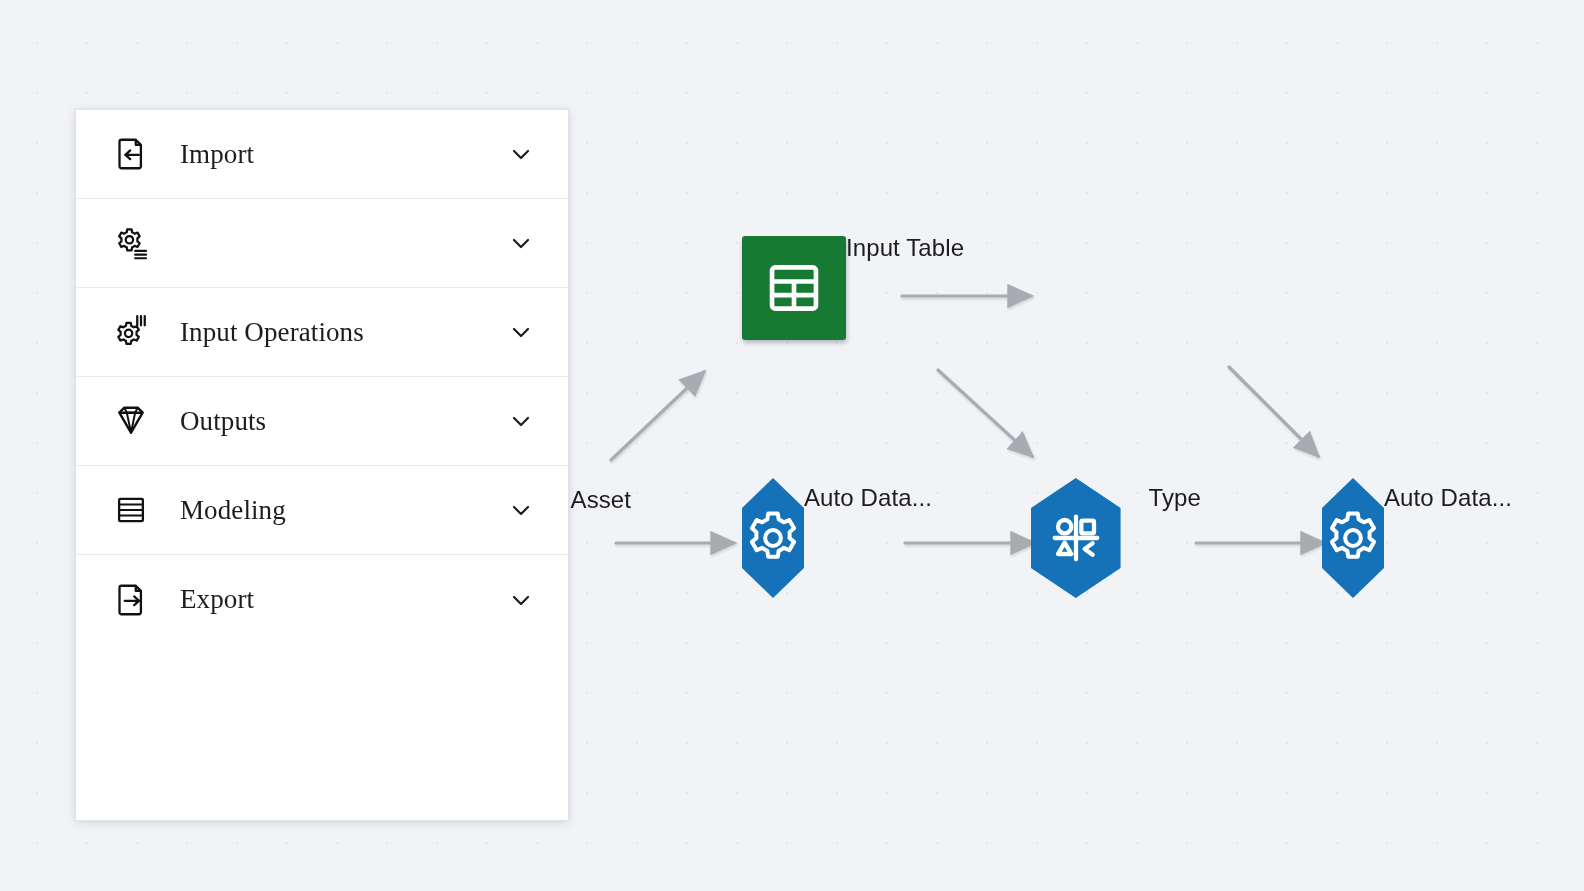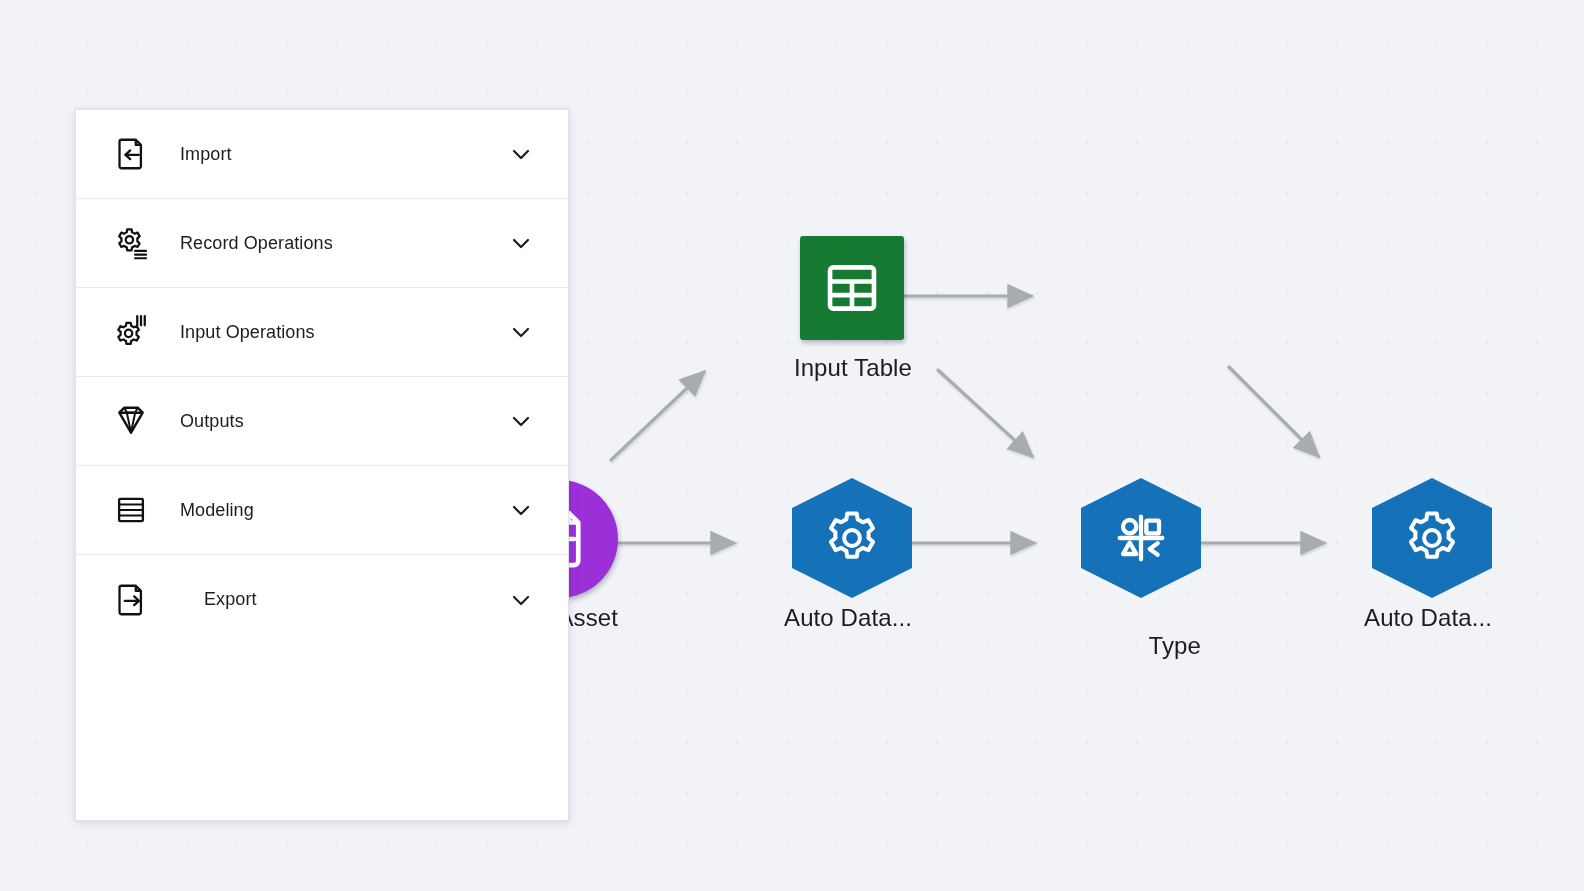--- a/index.html
+++ b/index.html
@@ -39,35 +39,36 @@
   .repo-item {
     position: relative;
     height: 89px;
     display: flex;
     align-items: center;
     box-sizing: border-box;
     border-bottom: 1px solid #e8e9ec;
     cursor: pointer;
     background: #ffffff;
   }
-  .repo-item:last-child { border-bottom: none; gap: 24px; }
+  .repo-item:last-child { border-bottom: none; }
   .repo-icon {
     width: 54px;
     margin-left: 28px;
     display: flex;
     align-items: center;
     justify-content: center;
     flex: none;
   }
   .repo-label {
-    font-size: 18px;
+    font-size: 27px;
     color: #1d1d1f;
     letter-spacing: 0.1px;
     margin-left: 22px;
     white-space: nowrap;
+    font-family: Liberation Serif, serif;
   }
   .repo-chev {
     position: absolute;
     right: 34px;
     top: 50%;
     transform: translateY(-50%);
     width: 26px;
     height: 26px;
     display: flex;
     align-items: center;
@@ -80,22 +81,22 @@
     position: absolute;
     left: 0; top: 0;
     width: 1584px; height: 891px;
     pointer-events: none;
   }
 
   .node {
     position: absolute;
     width: 170px;
     display: flex;
-    flex-direction: column;
-    align-items: flex-end;
+    flex-direction: row;
+    align-items: flex-start;
     cursor: pointer;
   }
   .node-shape {
     width: 120px;
     height: 120px;
     display: flex;
     align-items: center;
     justify-content: center;
     position: relative;
   }
@@ -225,21 +226,20 @@
     </div>
 
     <div class="repo-item">
       <span class="repo-icon">
         <svg width="40" height="40" viewBox="0 0 48 48">
           <path d="M19.5 7.5 h5.2 l0.6 3.6 a11.5 11.5 0 0 1 3.1 1.8 l3.4-1.4 2.6 4.5 -2.8 2.35 a11.5 11.5 0 0 1 0 3.6 l2.8 2.35 -2.6 4.5 -3.4-1.4 a11.5 11.5 0 0 1 -3.1 1.8 l-0.6 3.6 h-5.2 l-0.6-3.6 a11.5 11.5 0 0 1 -3.1-1.8 l-3.4 1.4 -2.6-4.5 2.8-2.35 a11.5 11.5 0 0 1 0-3.6 l-2.8-2.35 2.6-4.5 3.4 1.4 a11.5 11.5 0 0 1 3.1-1.8 Z" fill="none" stroke="#111111" stroke-width="2.7" stroke-linejoin="round"></path>
           <circle cx="22.1" cy="20.1" r="4.4" fill="none" stroke="#111111" stroke-width="2.7"></circle>
           <path d="M29 33.5 H42 M29 38 H42 M29 42.3 H42" fill="none" stroke="#111111" stroke-width="2.7" stroke-linecap="round"></path>
         </svg>
       </span>
-      <span class="repo-label">Record Operations</span>
       <span class="repo-chev">
         <svg width="24" height="24" viewBox="0 0 24 24">
           <path d="M5 9 L12 16 L19 9" fill="none" stroke="#1d1d1f" stroke-width="2.2" stroke-linecap="round" stroke-linejoin="round"></path>
         </svg>
       </span>
     </div>
 
     <div class="repo-item">
       <span class="repo-icon">
         <svg width="40" height="40" viewBox="0 0 48 48">

